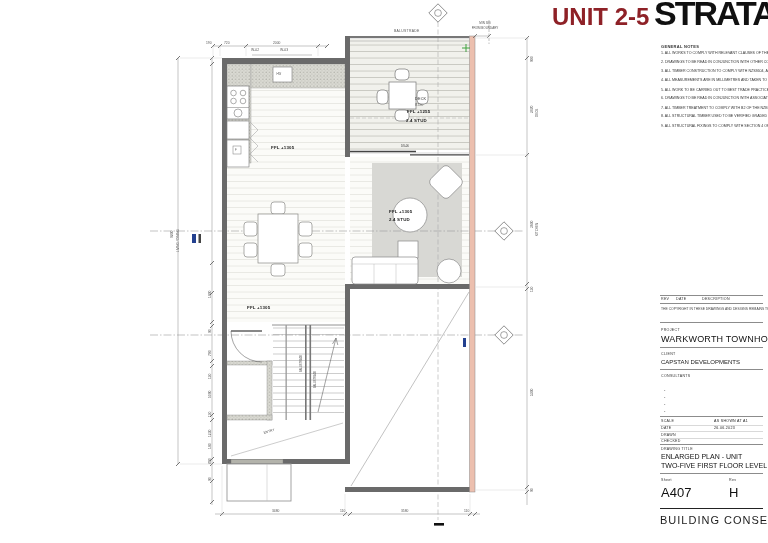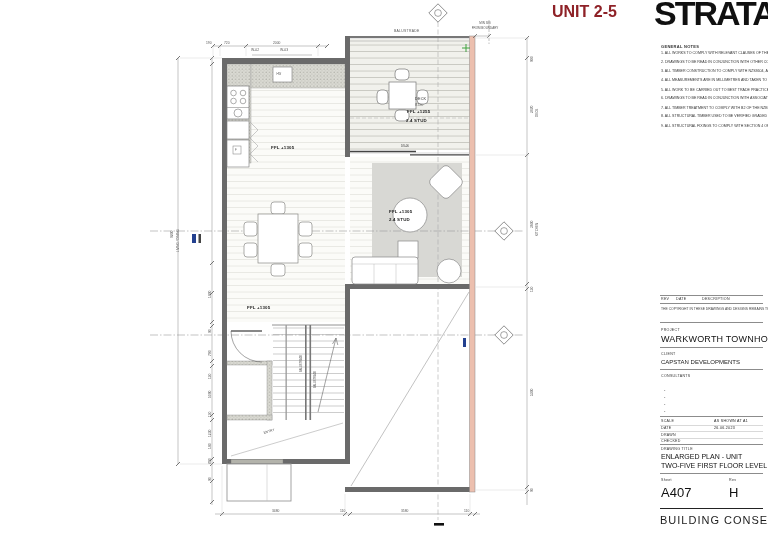--- a/index.html
+++ b/index.html
@@ -10,21 +10,21 @@
   .s3{font-size:3.4px;color:#555;}
   .s28{font-size:2.8px;color:#555;}
   .ffl{font-size:4.4px;font-weight:bold;color:#1a1a1a;letter-spacing:.2px;}
   .room{font-size:3.8px;color:#333;letter-spacing:.2px;}
   .dim{font-size:3.3px;color:#555;}
   .rot{transform-origin:0 0;transform:rotate(-90deg);}
   
   .tb-label{font-size:3.6px;color:#333;letter-spacing:.3px;}
   .tb-line{position:absolute;left:660px;width:103px;height:1px;background:rgba(0,0,0,.45);}
   .tb-hair{position:absolute;left:660px;width:103px;height:1px;background:rgba(0,0,0,.15);}
-  .unit-title{font-size:16px;font-weight:bold;color:#8e2127;}
+  .unit-title{font-size:24px;font-weight:bold;color:#8e2127;}
   .logo{font-size:34px;font-weight:800;letter-spacing:-2px;color:#101010;}
   .notes{font-size:5.8px;line-height:1.32;color:#333;width:172px;
          transform:scale(.62);transform-origin:0 0;}
   .notes p{margin:0 0 7px 0;}
   .copyright{font-size:5.6px;line-height:1.3;color:#444;width:168px;
          transform:scale(.6);transform-origin:0 0;}
   .stamp{font-size:11px;letter-spacing:1px;color:#1c1c1c;}
   svg{position:absolute;left:0;top:0;}
 </style>
 </head>

